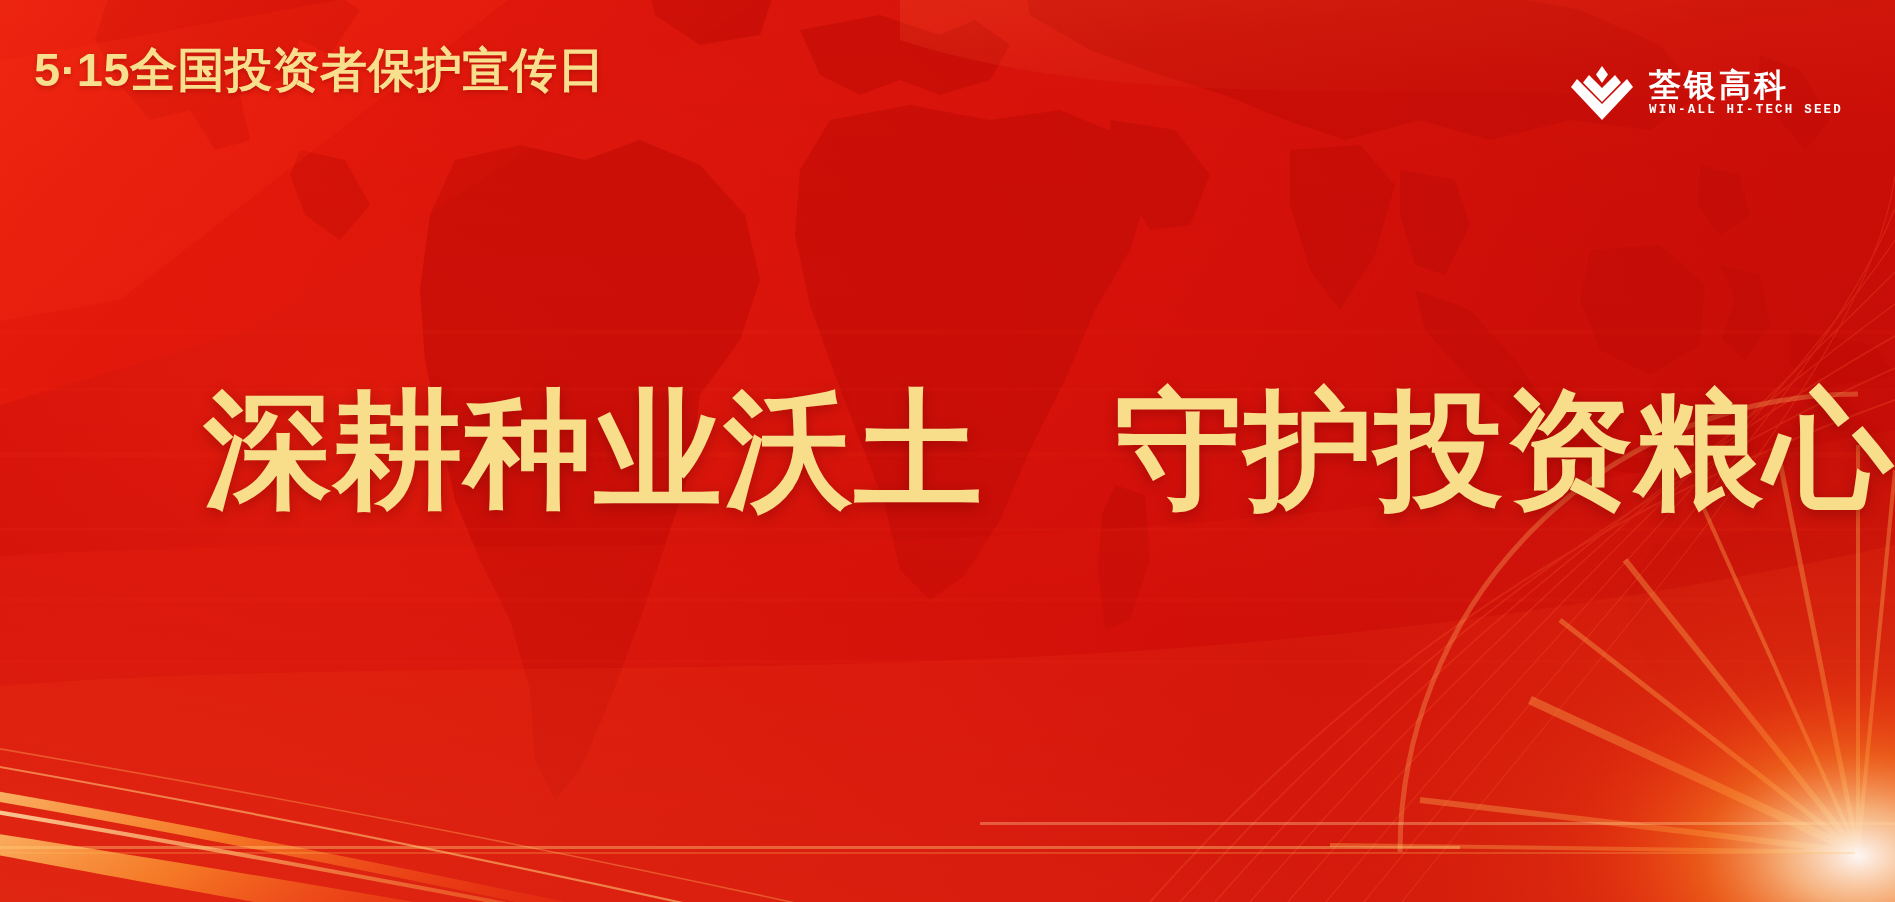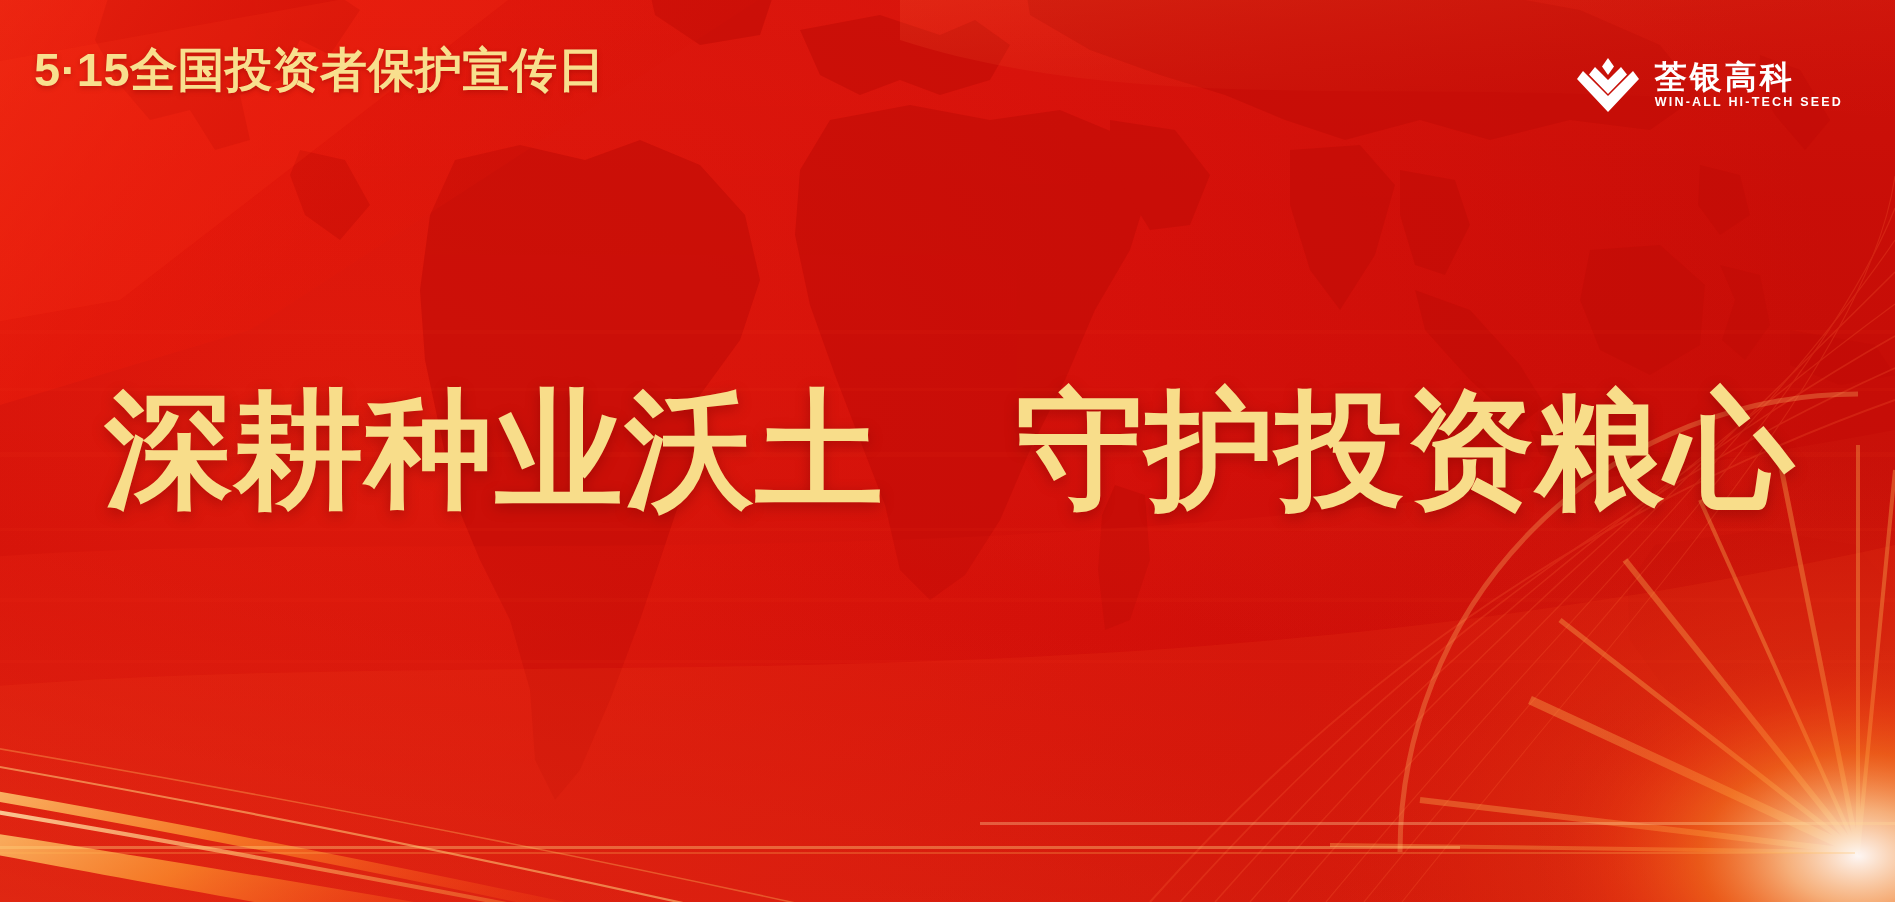--- a/index.html
+++ b/index.html
@@ -54,50 +54,50 @@
     line-height:1;
     white-space:nowrap;
     text-shadow:0 2px 5px rgba(120,0,0,0.35);
   }
 
   
   .logo-lockup {
     display:flex;
     align-items:center;
     gap:16px;
-    margin-top:10px;
+    margin-top:18px;
   }
   .logo-mark { width:62px; height:58px; flex:none; }
   .logo-text-block { display:flex; flex-direction:column; gap:3px; }
   .logo-cn {
     font-size:32px;
     font-weight:bold;
     color:#ffffff;
     letter-spacing:3px;
     line-height:1;
     white-space:nowrap;
   }
   .logo-en {
     font-size:12.5px;
     font-weight:bold;
     color:#ffffff;
     letter-spacing:2.2px;
     line-height:1;
     white-space:nowrap;
-    font-family:Liberation Sans, sans-serif;
+    font-family:Liberation Mono, monospace;
   }
 
   
   .slogan-wrap {
     position:absolute;
     top:345px; left:0; right:0;
     height:210px;
     display:flex;
     align-items:center;
-    justify-content:center;
+    justify-content:flex-end;
     padding-left:6px;
   }
   .slogan {
     font-size:128px;
     font-weight:bold;
     color:#f8dd8a;
     letter-spacing:2px;
     line-height:1.05;
     white-space:nowrap;
     text-shadow:0 4px 14px rgba(110,0,0,0.40);

